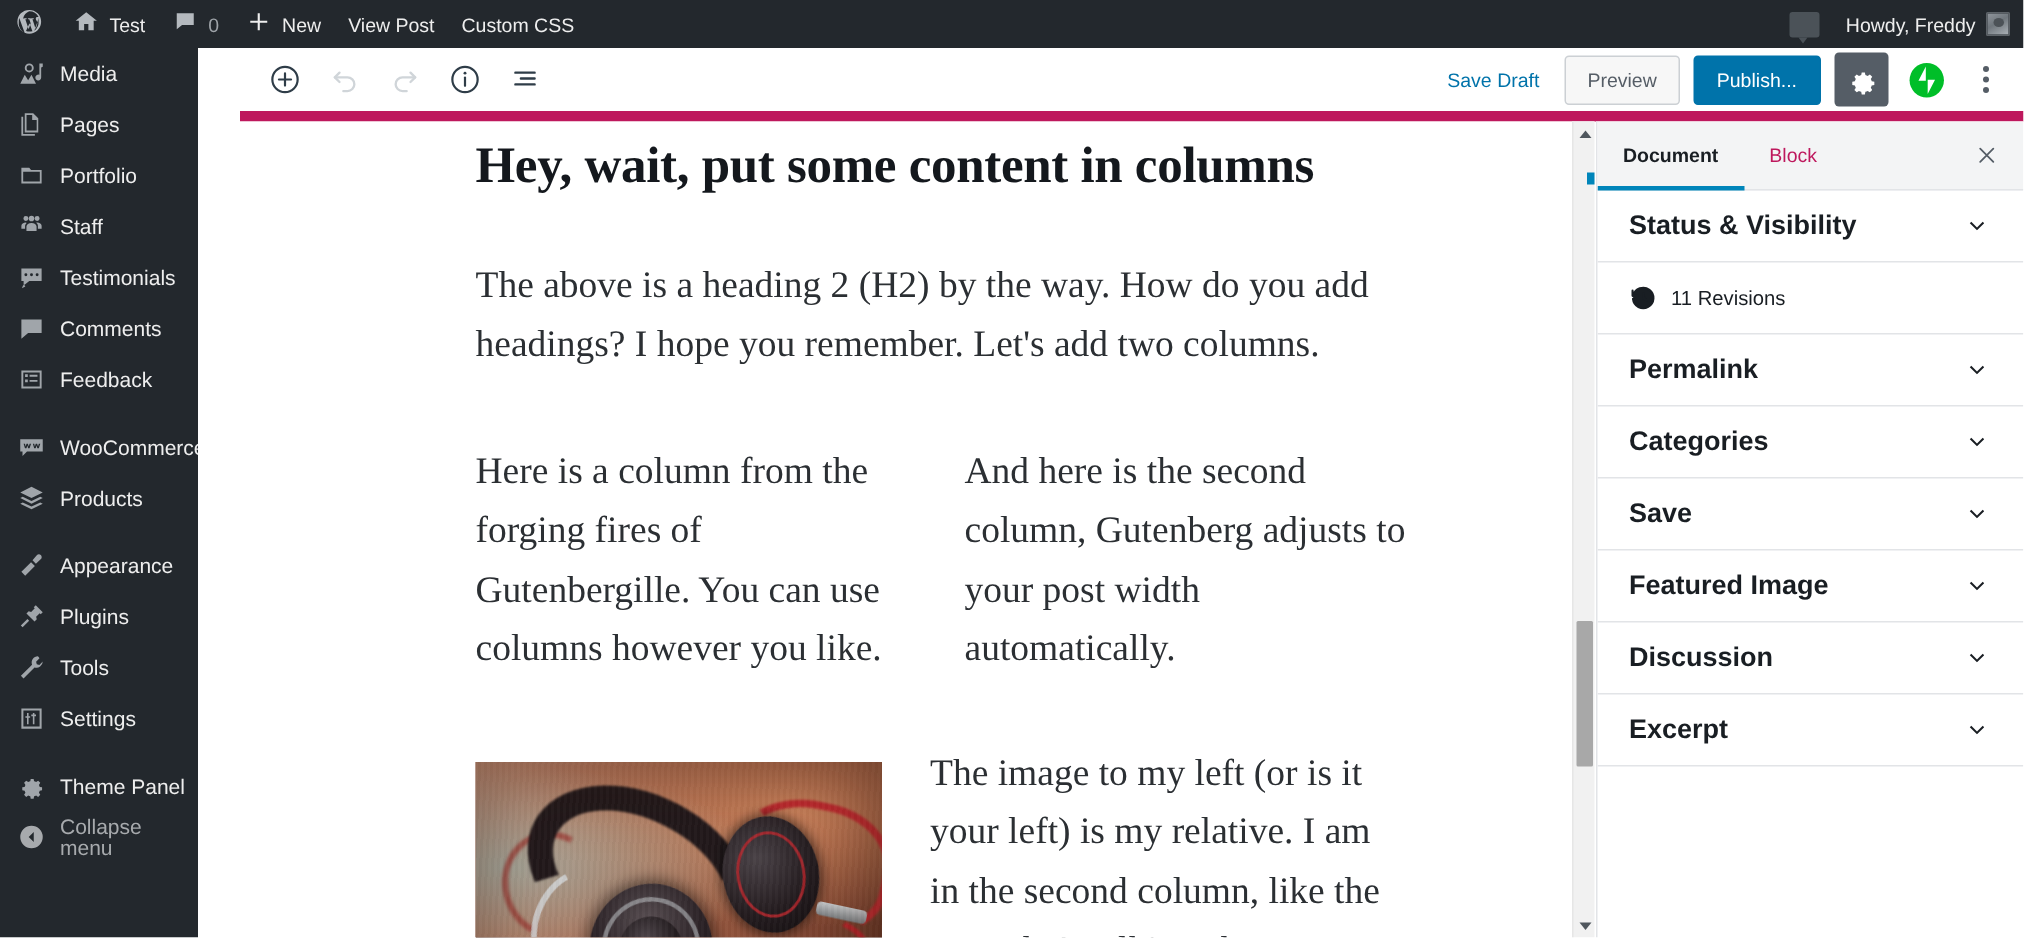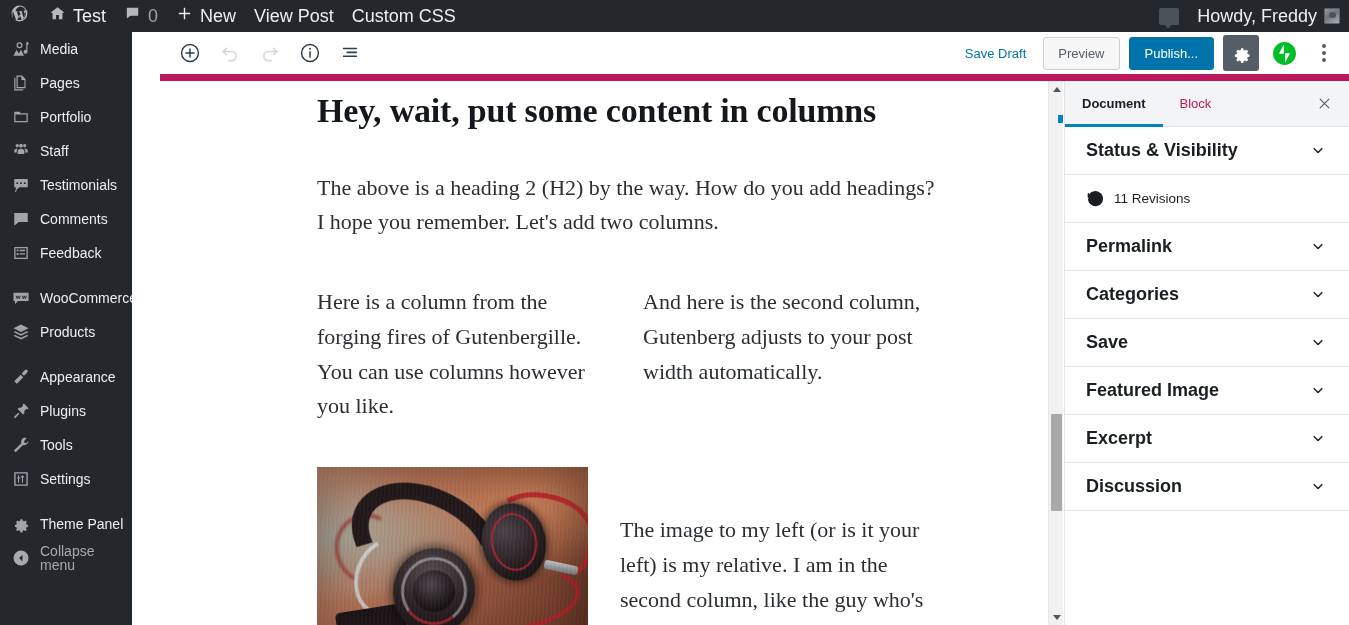--- a/index.html
+++ b/index.html
@@ -11,21 +11,21 @@
   }
   body { position: relative; }
 
   
   #adminbar {
     position: absolute; top: 0; left: 0;
     width: 1349px; height: 32px;
     background: #23282d;
     color: #b4b9be;
     display: flex; align-items: center;
-    font-size: 18px;
+    font-size: 13px;
     z-index: 50;
   }
   .ab-item {
     display: flex; align-items: center; gap: 7px;
     height: 32px; padding: 0 9px;
     color: #eee; white-space: nowrap; cursor: pointer;
   }
   .ab-logo { padding: 0 11px 0 10px; }
   .ab-count { color: #9ea3a8; }
   #adminbar-right { margin-left: auto; display: flex; align-items: center; }
@@ -144,21 +144,21 @@
   #post-body {
     position: absolute; top: 0; left: 157px; width: 620px;
     font-family: "Liberation Serif", serif;
     color: #191e23;
   }
   #post-title {
     font-size: 34px; font-weight: 700; line-height: 1.28;
     letter-spacing: -0.2px; margin-top: 8px; color: #14181d;
   }
   .para {
-    font-size: 22px; line-height: 1.58; color: #2b2f33;
+    font-size: 25px; line-height: 1.58; color: #2b2f33;
   }
   #intro-para { margin-top: 38px; }
   .cols { display: flex; gap: 32px; }
   #cols-text { margin-top: 45px; }
   #cols-text .col { flex: 1; }
   #cols-media { margin-top: 43px; align-items: flex-end; }
   #media-image {
     width: 271px; height: 185px; flex: none; overflow: hidden;
     position: relative;
     background: #6b3b2a;
@@ -692,31 +692,31 @@
     <div class="panel-row">
       <span>Featured Image</span>
       <span class="chev">
         <svg viewBox="0 0 24 24">
             <path d="M12 15.4 5.6 9l1.3-1.3L12 12.8l5.1-5.1L18.4 9z"></path>
           </svg>
       </span>
     </div>
 
     <div class="panel-row">
+      <span>Discussion</span>
+      <span class="chev">
+        <svg viewBox="0 0 24 24">
+            <path d="M12 15.4 5.6 9l1.3-1.3L12 12.8l5.1-5.1L18.4 9z"></path>
+          </svg>
+      </span>
+    </div>
+
+    <div class="panel-row">
       <span>Excerpt</span>
       <span class="chev">
         <svg viewBox="0 0 24 24">
             <path d="M12 15.4 5.6 9l1.3-1.3L12 12.8l5.1-5.1L18.4 9z"></path>
           </svg>
       </span>
     </div>
-
-    <div class="panel-row">
-      <span>Discussion</span>
-      <span class="chev">
-        <svg viewBox="0 0 24 24">
-            <path d="M12 15.4 5.6 9l1.3-1.3L12 12.8l5.1-5.1L18.4 9z"></path>
-          </svg>
-      </span>
-    </div>
   </div>
 
 </div>
 
 </body></html>

